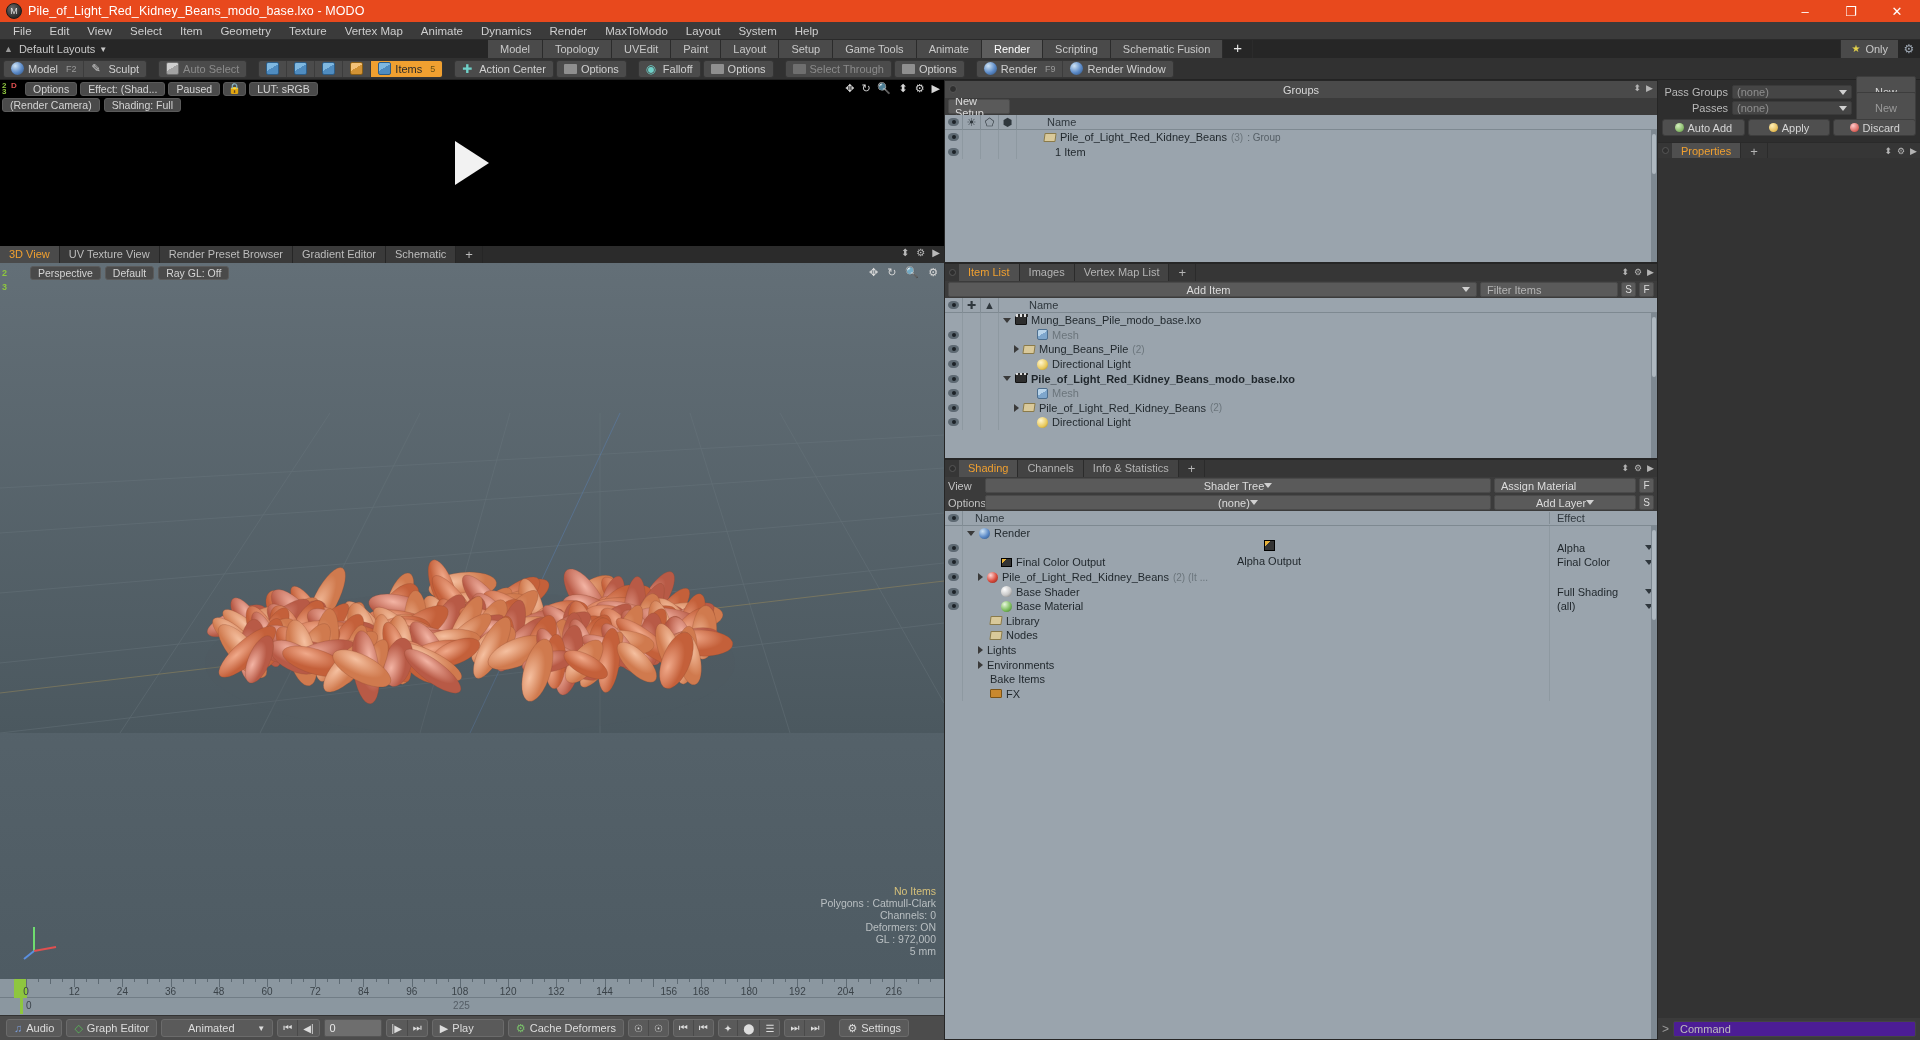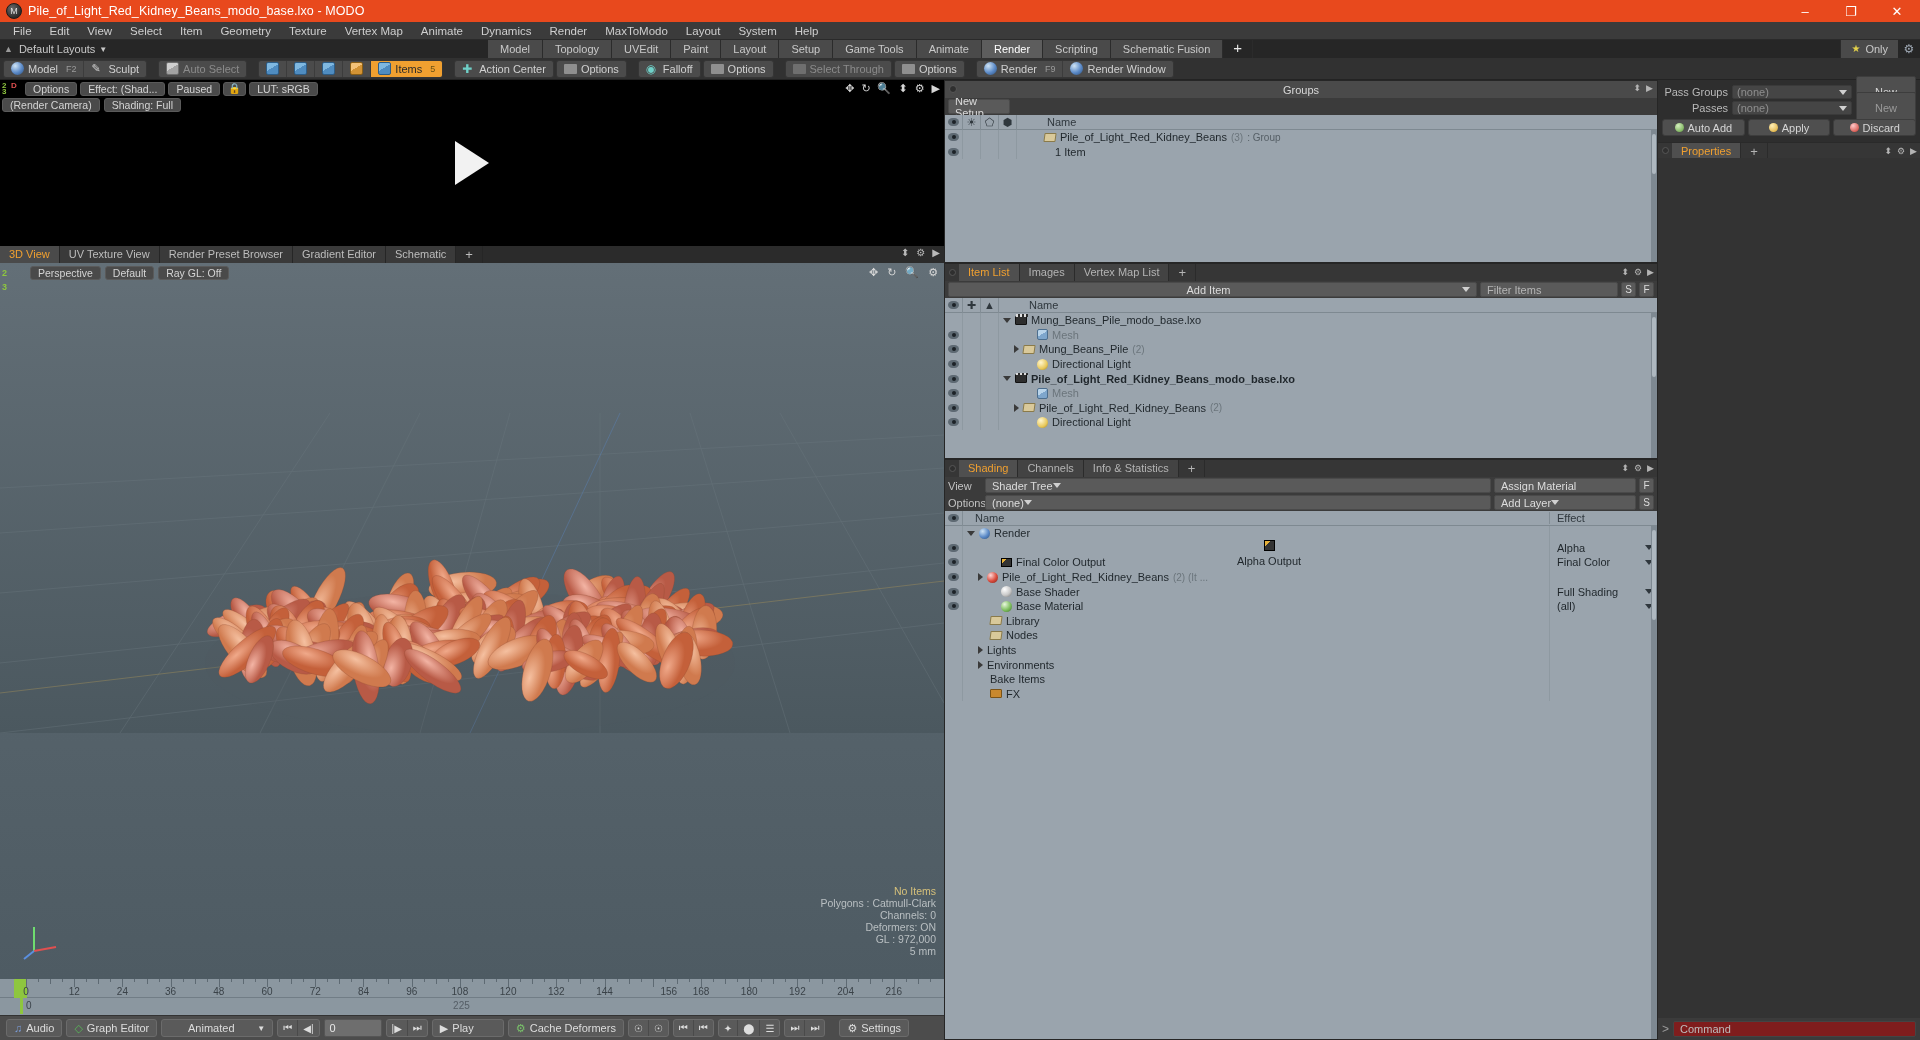--- a/index.html
+++ b/index.html
@@ -154,21 +154,21 @@
     border-right:1px solid #2b2b2b;}
   .ptab.active{ color:#f0a030; background:#4f4f4f;}
   .ptab.plus{ background:transparent; font-size:13px; color:#b4b4b4;}
   .p-tabs .rt{ position:absolute; right:3px; top:3px; display:flex; gap:5px; color:#b4b4b4; font-size:9px;}
 
   .rowbar{ height:17px; flex:0 0 17px; display:flex; align-items:center; gap:3px; padding:1px 3px;
     background:#3b3b3b;}
   .fld{ background:#5a5a5a; border:1px solid #4a4a4a; border-radius:2px; height:15px;
     display:flex; align-items:center; padding:0 6px; font-size:11px; color:#dcdcdc; }
   .fld.ctr{ justify-content:center;}
-  .fld.drop{ justify-content:flex-start; }
+  .fld.drop{ justify-content:center; }
   .lbl{ font-size:11px; color:#c2c2c2; width:34px; flex:0 0 34px;}
   .sqbtn{ width:15px; height:15px; background:#5a5a5a; border:1px solid #4a4a4a; border-radius:2px;
     font-size:10px; color:#dcdcdc; display:flex;align-items:center;justify-content:center; flex:0 0 15px;}
   .caret{ width:0;height:0;border-left:4px solid transparent;border-right:4px solid transparent;
     border-top:5px solid #d0d0d0;}
 
   
   .treehdr{ height:15px; flex:0 0 15px; display:flex; background:#9aa4ad; color:#2f373d;
     font-size:11px; align-items:center; border-bottom:1px solid #7e8991;}
   .treehdr .c{ border-right:1px solid #828d95; height:15px; display:flex; align-items:center;
@@ -221,21 +221,21 @@
   .mini{ width:9px;height:9px;border-radius:50%;display:inline-block;}
   .mini.g{background:radial-gradient(circle at 35% 30%,#d6f0c0,#5d9e3a);}
   .mini.y{background:radial-gradient(circle at 35% 30%,#fff0b8,#d8a32a);}
   .mini.r{background:radial-gradient(circle at 35% 30%,#ffc9c9,#c9352a);}
   .props-tabs{ height:16px; background:#363636; display:flex; align-items:stretch; margin-top:3px;
     border-top:1px solid #2a2a2a; position:relative;}
   .props-tabs .rt{ position:absolute; right:3px; top:3px; display:flex; gap:5px; color:#b4b4b4; font-size:9px;}
   .rightfill{ flex:1 1 auto; background:#333; }
   .cmdrow{ height:22px; flex:0 0 22px; display:flex; align-items:center; gap:4px; padding:0 4px;
     background:#3b3b3b;}
-  .cmdfld{ flex:1 1 auto; background:#7f1d1d; border:1px solid #444; border-radius:2px; height:16px;
+  .cmdfld{ flex:1 1 auto; background:#4c1d95; border:1px solid #444; border-radius:2px; height:16px;
     display:flex; align-items:center; padding:0 6px; font-size:11px; color:#bdbdbd;}
 </style>
 </head>
 <body>
 
 <div class="app">
 
   <div class="titlebar">
     <div class="tb-icon">M</div>
     <div class="tb-title">Pile_of_Light_Red_Kidney_Beans_modo_base.lxo - MODO</div>

